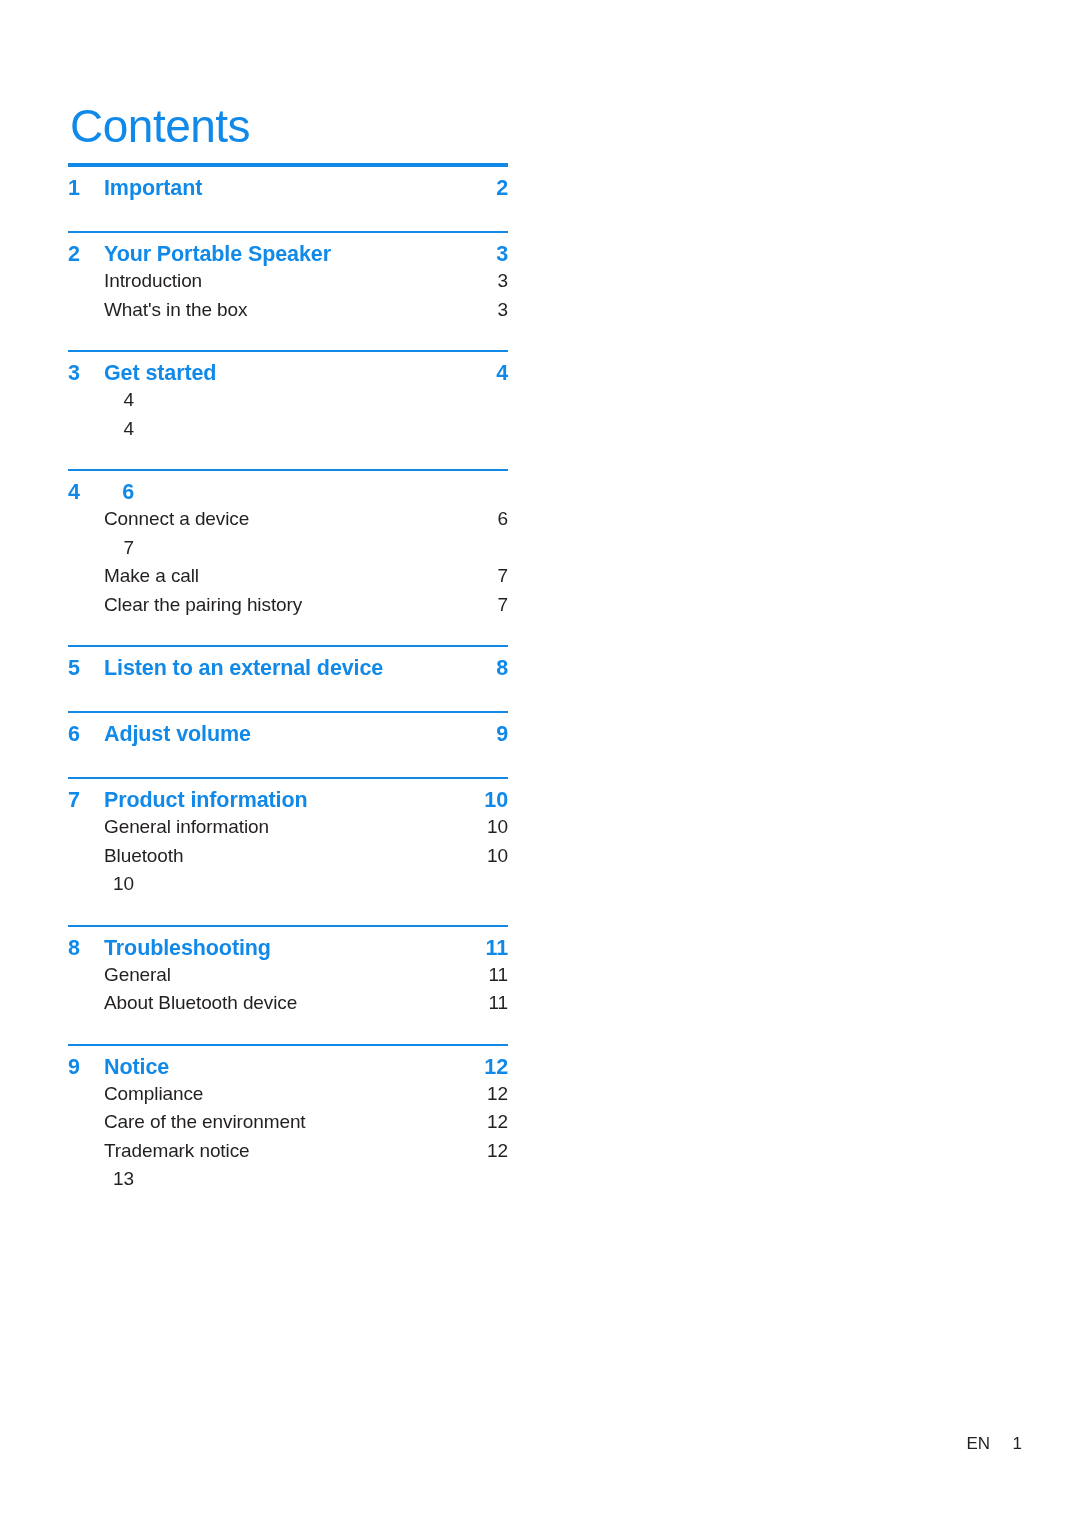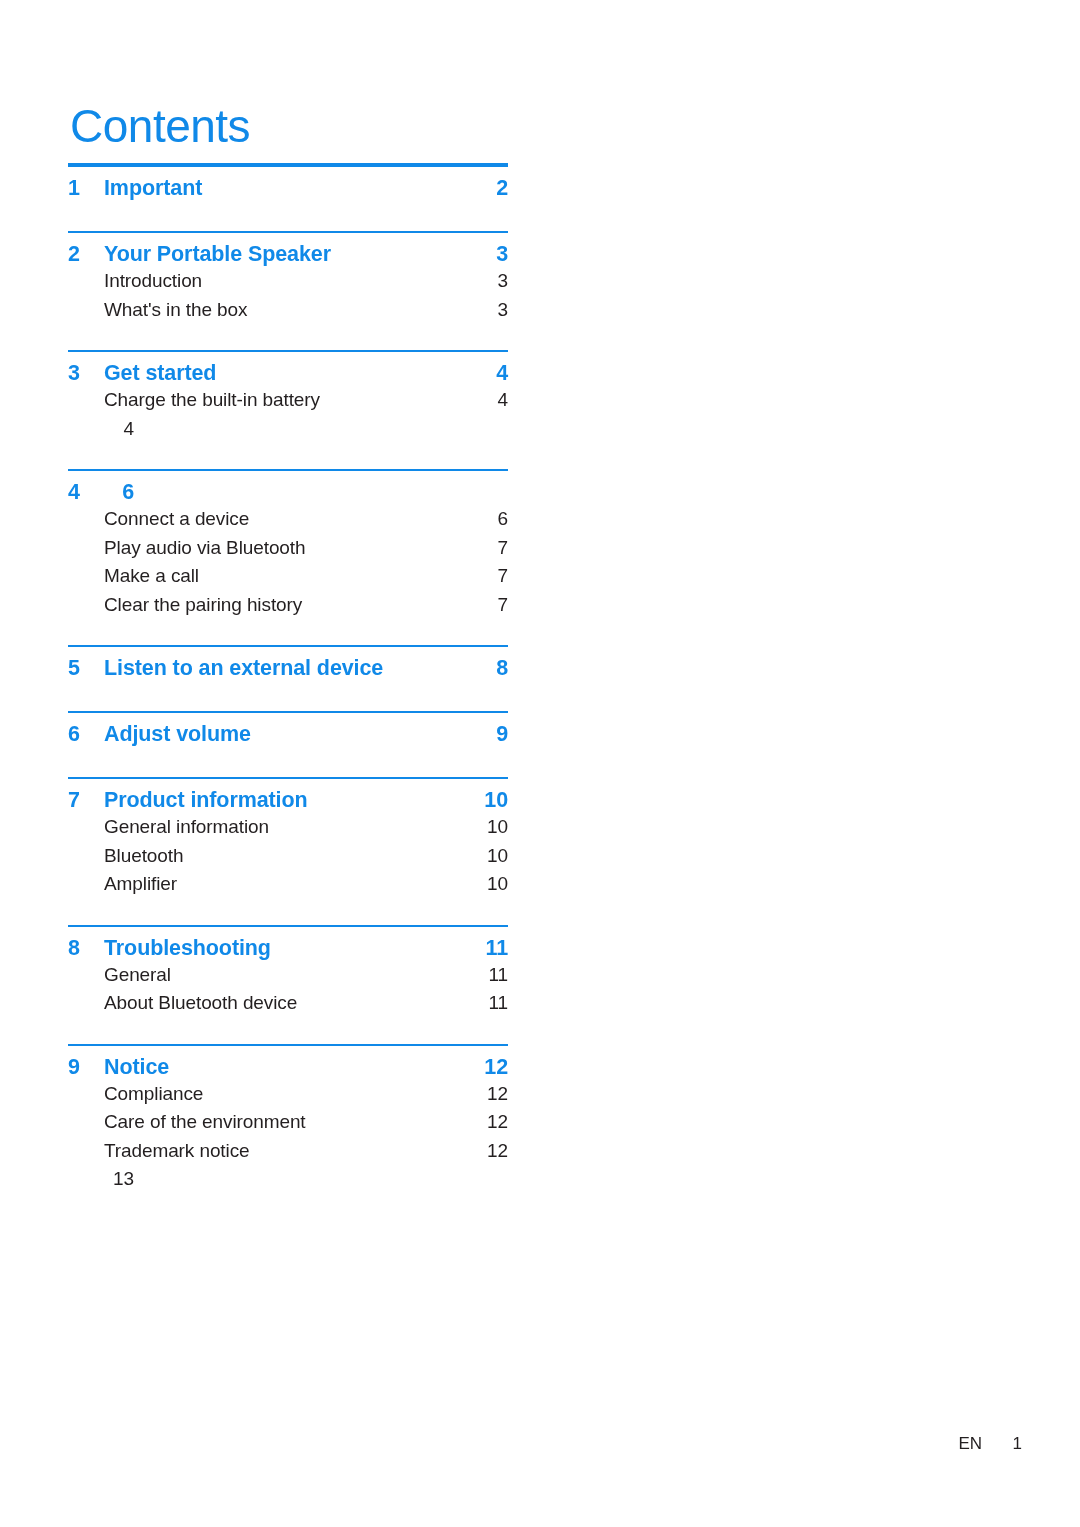--- a/index.html
+++ b/index.html
@@ -112,21 +112,21 @@
   }
   .footer-inner {
     position: absolute;
     right: 58px;
     top: 0;
     display: flex;
     align-items: baseline;
     font-size: 17px;
     color: #231f20;
   }
-  .footer-lang { margin-right: 28px; font-weight: 400; }
+  .footer-lang { margin-right: 20px; font-weight: 400; }
   .footer-pg   { font-weight: 400; min-width: 12px; text-align: right; }
 </style>
 </head>
 <body>
 
 <div class="page">
 
   <h1 class="page-title">Contents</h1>
 
   <div class="toc">
@@ -157,40 +157,38 @@
         <div class="sec-gap-sub"></div>
       </div>
       <div class="section">
         <div class="rule"></div>
         <div class="entry">
           <span class="num">3</span>
           <span class="label">Get started</span>
           <span class="pg">4</span>
         </div>
         <div class="sub">
-          <span class="label">Charge the built-in battery</span>
           <span class="pg">4</span>
         </div>
         <div class="sub">
           <span class="pg">4</span>
         </div>
         <div class="sec-gap-sub"></div>
       </div>
       <div class="section">
         <div class="rule"></div>
         <div class="entry">
           <span class="num">4</span>
           <span class="pg">6</span>
         </div>
         <div class="sub">
           <span class="label">Connect a device</span>
           <span class="pg">6</span>
         </div>
         <div class="sub">
-          <span class="label">Play audio via Bluetooth</span>
           <span class="pg">7</span>
         </div>
         <div class="sub">
           <span class="label">Make a call</span>
           <span class="pg">7</span>
         </div>
         <div class="sub">
           <span class="label">Clear the pairing history</span>
           <span class="pg">7</span>
         </div>
@@ -223,21 +221,20 @@
         </div>
         <div class="sub">
           <span class="label">General information</span>
           <span class="pg">10</span>
         </div>
         <div class="sub">
           <span class="label">Bluetooth</span>
           <span class="pg">10</span>
         </div>
         <div class="sub">
-          <span class="label">Amplifier</span>
           <span class="pg">10</span>
         </div>
         <div class="sec-gap-sub"></div>
       </div>
       <div class="section">
         <div class="rule"></div>
         <div class="entry">
           <span class="num">8</span>
           <span class="label">Troubleshooting</span>
           <span class="pg">11</span>

